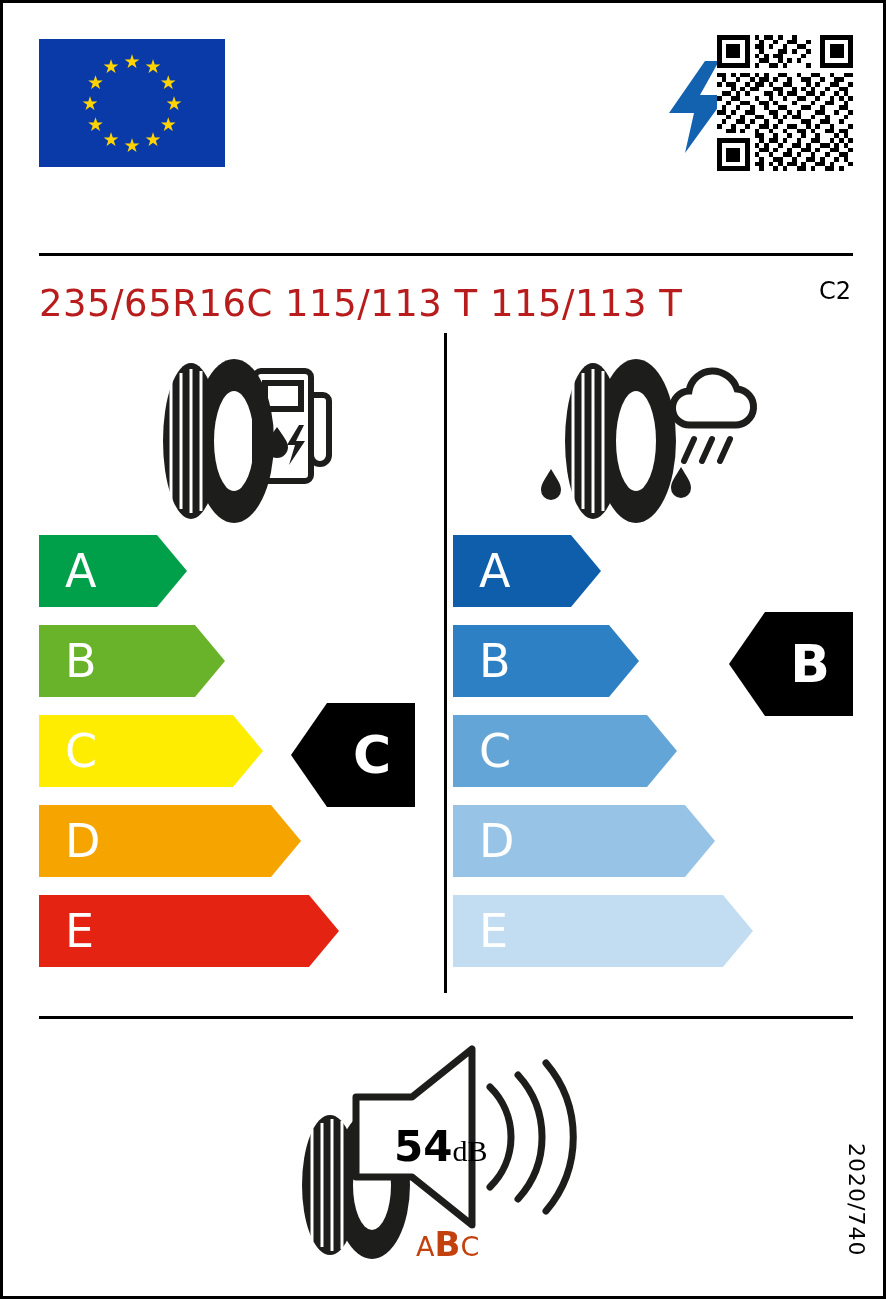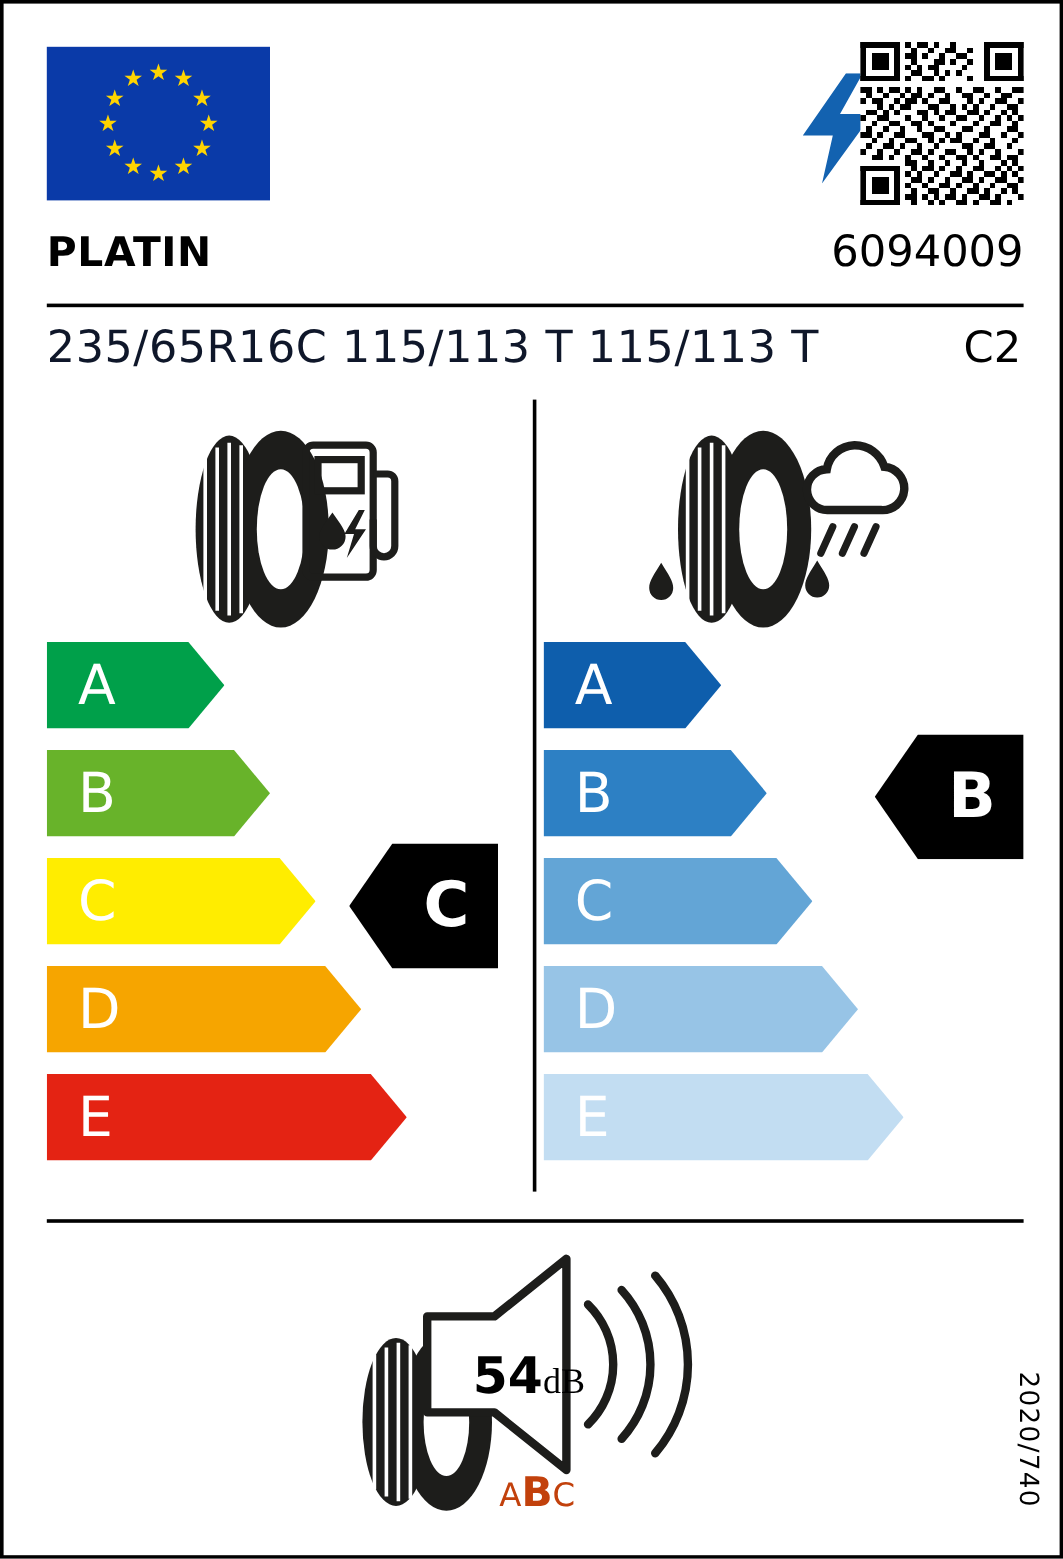--- a/index.html
+++ b/index.html
@@ -122,33 +122,33 @@
   .size-row {
     position: absolute;
     left: 36px;
     top: 262px;
     width: 814px;
     height: 58px;
   }
   .size-text {
     position: absolute;
     left: 0;
-    top: 0;
+    top: 14px;
     font-size: 37px;
     line-height: 50px;
     letter-spacing: 0.5px;
-    color: #0f172a;
+    color: #b91c1c;
     white-space: nowrap;
     text-align: center;
   }
   .size-class {
     position: absolute;
     right: 2px;
     top: 6px;
-    font-size: 36px;
+    font-size: 24px;
     line-height: 40px;
     color: #000;
   }
 
   
   .divider-v {
     position: absolute;
     left: 441px;
     top: 330px;
     width: 3px;
@@ -533,24 +533,20 @@
           <rect x="14" y="28" width="1" height="1"></rect>
             <rect x="17" y="28" width="2" height="1"></rect>
           <rect x="20" y="28" width="1" height="1"></rect>
             <rect x="23" y="28" width="2" height="1"></rect>
           <rect x="26" y="28" width="1" height="1"></rect>
         </g>
       </svg>
     </div>
   </div>
 
-  <div class="brand-row">
-    <div class="brand-name">PLATIN</div>
-    <div class="model-code">6094009</div>
-  </div>
   <div class="rule rule-1"></div>
 
   <div class="size-row">
     <div class="size-text">235/65R16C 115/113 T 115/113 T</div>
     <div class="size-class">C2</div>
   </div>
 
   <div class="divider-v"></div>
 
   <div class="panel panel-left">

